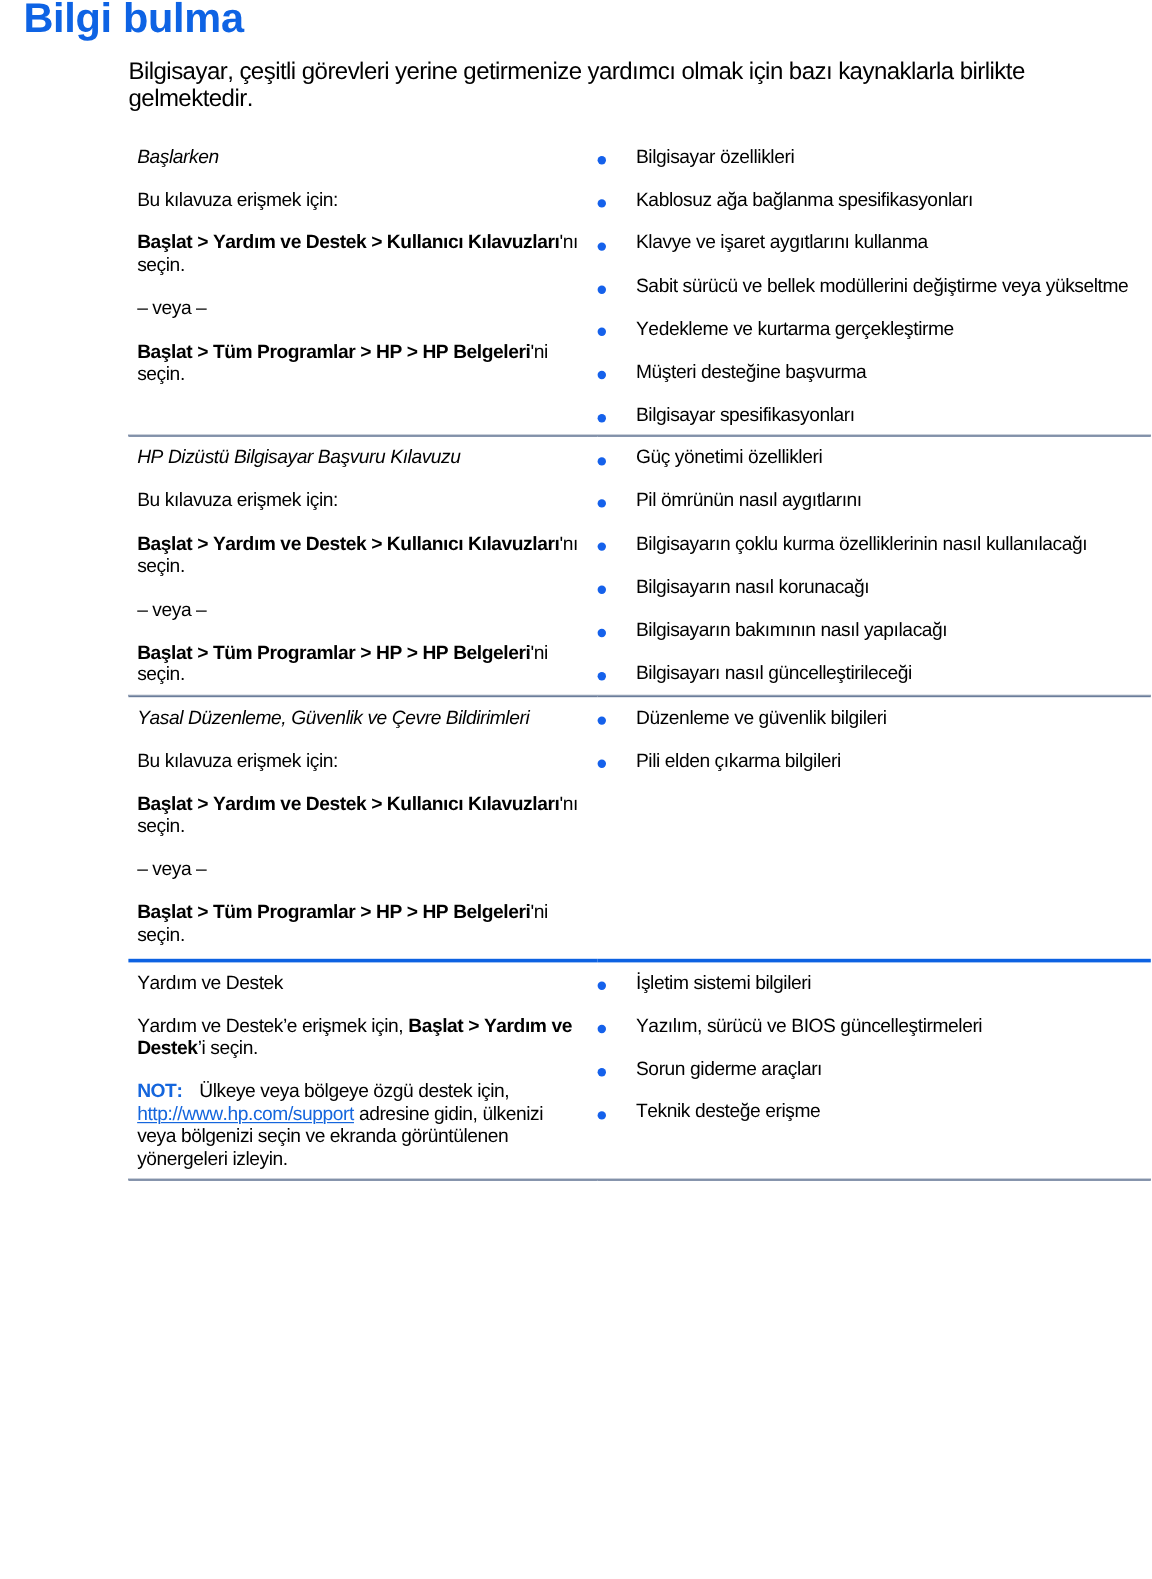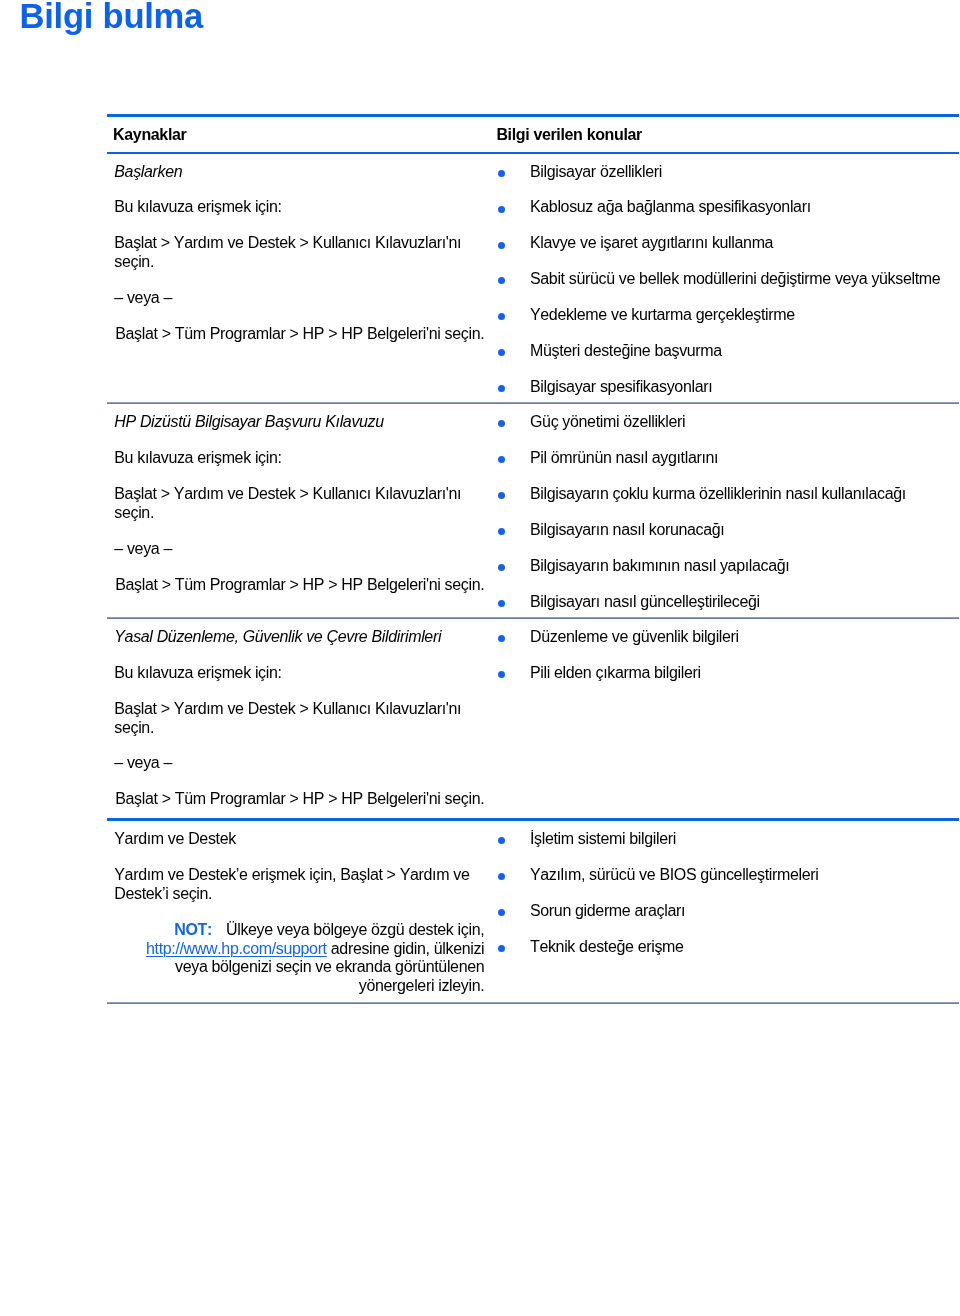--- a/index.html
+++ b/index.html
@@ -27,23 +27,23 @@
   .rbottom { border-bottom:3.5px solid #0D62E2; }
   td.left.rbottom, td.right.rbottom { padding-bottom:9.2px !important; }
 
   td.hd { font-weight:bold; padding:9.5px 0 7.4px 6.3px !important; }
   td.hd.right { padding-left:0px !important; text-indent:-1.3px; }
 
   td.left  { padding:8.9px 13.4px 6.6px 7.5px !important; }
   td.right { padding:8.9px 0 6.6px 0 !important; }
 
   p { line-height:18.8px; margin:0 0 17.1px 0; }
-  p.last { margin-bottom:0;text-align:right; }
+  p.last { margin-bottom:0; }
   .it { font-style:italic; }
-  .bd { font-weight:normal; }
+  .bd { font-weight:bold; }
   .noteword { color:#1566DD; font-weight:bold; }
   .gap { display:inline-block; width:14px; }
   a.lnk { color:#1566DD; text-decoration:underline; text-underline-offset:1.5px;
           text-decoration-thickness:1px; }
 
   ul.topics { list-style:none; margin:0; padding:0; }
   ul.topics li { position:relative; padding-left:32.3px;
                  line-height:18.8px; margin:0 0 17.1px 0; }
   ul.topics li:last-child { margin-bottom:0; }
   ul.topics li .dot { position:absolute; left:0.4px; top:7.2px; width:7px; height:7px;
@@ -54,30 +54,27 @@
   .footer span { position:absolute; top:0; white-space:nowrap; }
   .footer .f-num { left:2.3px; }
   .footer .f-chap { left:45.7px;margin-top:32px; }
   .footer .f-title { left:132.1px;font-weight:bold; }
 </style>
 </head>
 <body>
 
 <div class="page">
   <h1 class="title">Bilgi bulma</h1>
+  <p class="intro">Bilgisayar, çeşitli görevleri yerine getirmenize yardımcı olmak için bazı kaynaklarla birlikte gelmektedir.</p>
   <table class="main">
     <colgroup>
         <col style="width:390.9px">
         <col style="width:461.5px">
       </colgroup>
     <tbody>
-      <tr>
-        <td class="hd rtop rhead">Kaynaklar</td>
-        <td class="hd right rtop rhead">Bilgi verilen konular</td>
-      </tr>
       <tr>
         <td class="left rrule">
           <p class="it">Başlarken</p>
           <p>Bu kılavuza erişmek için:</p>
           <p><span class="bd">Başlat &gt; Yardım ve Destek &gt; Kullanıcı Kılavuzları</span><span>'nı seçin.</span></p>
           <p>– veya –</p>
           <p class="last"><span class="bd">Başlat &gt; Tüm Programlar &gt; HP &gt; HP Belgeleri</span><span>'ni seçin.</span></p>
         </td>
         <td class="right rrule">
           <ul class="topics">

